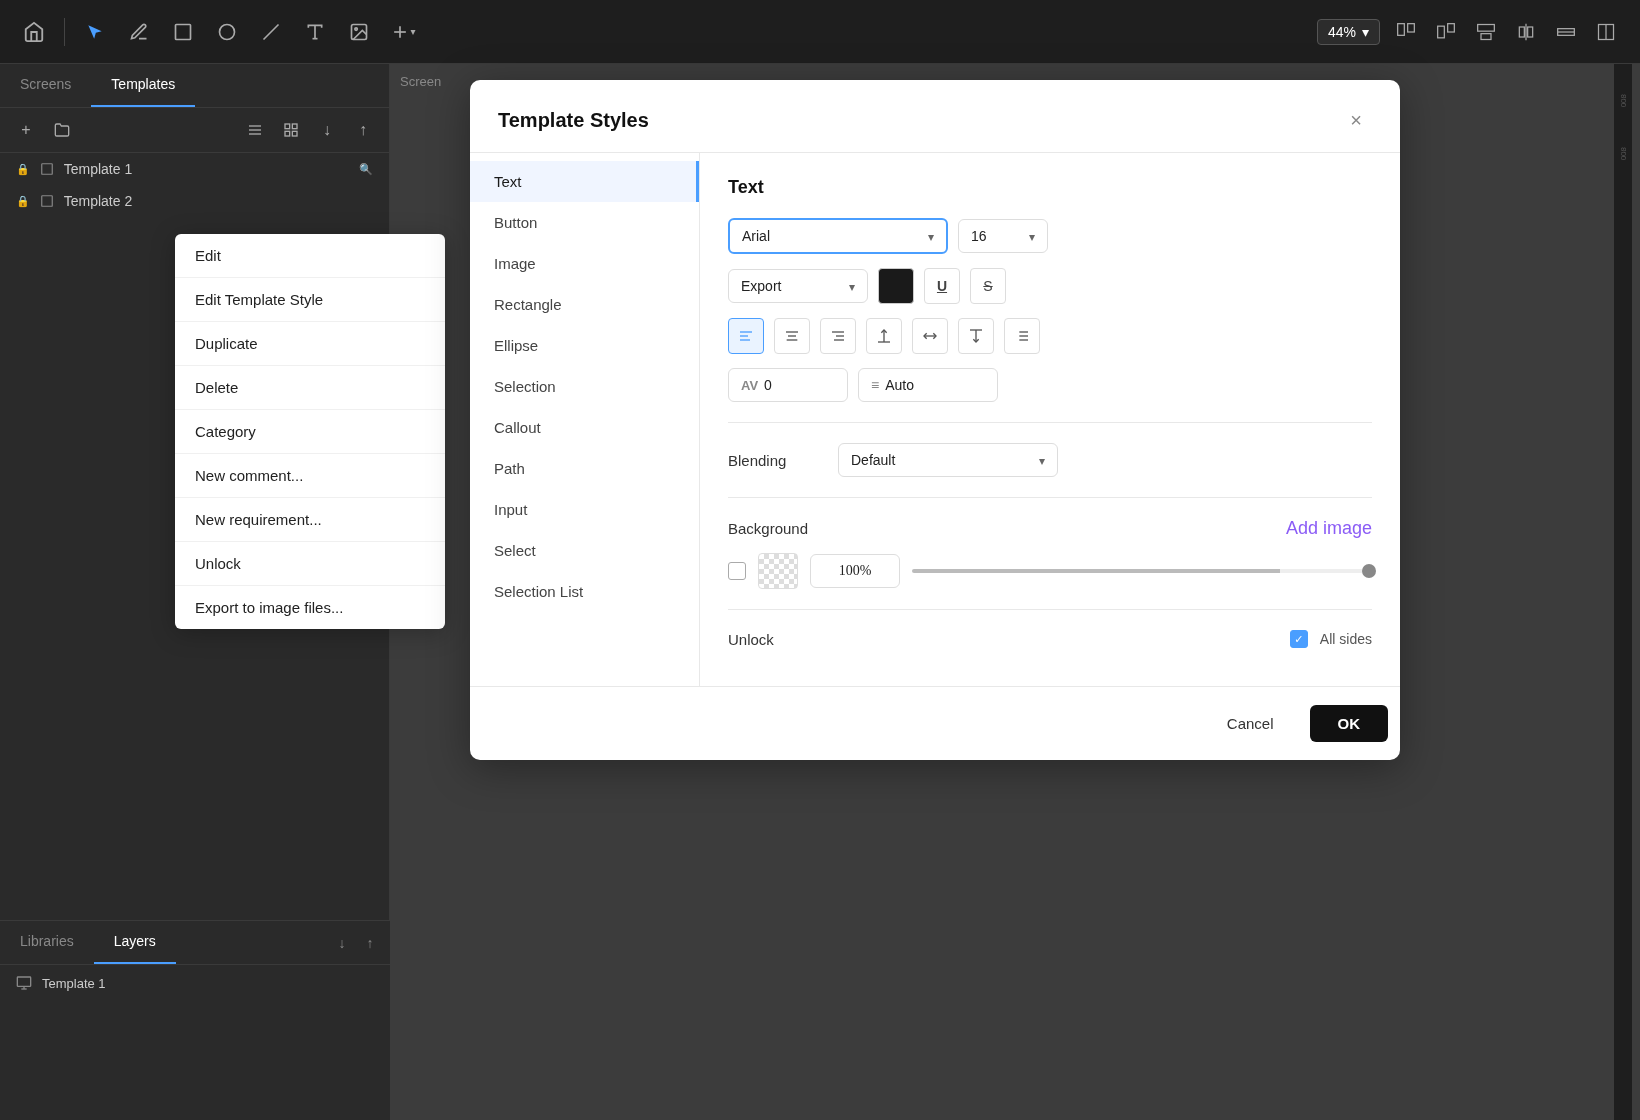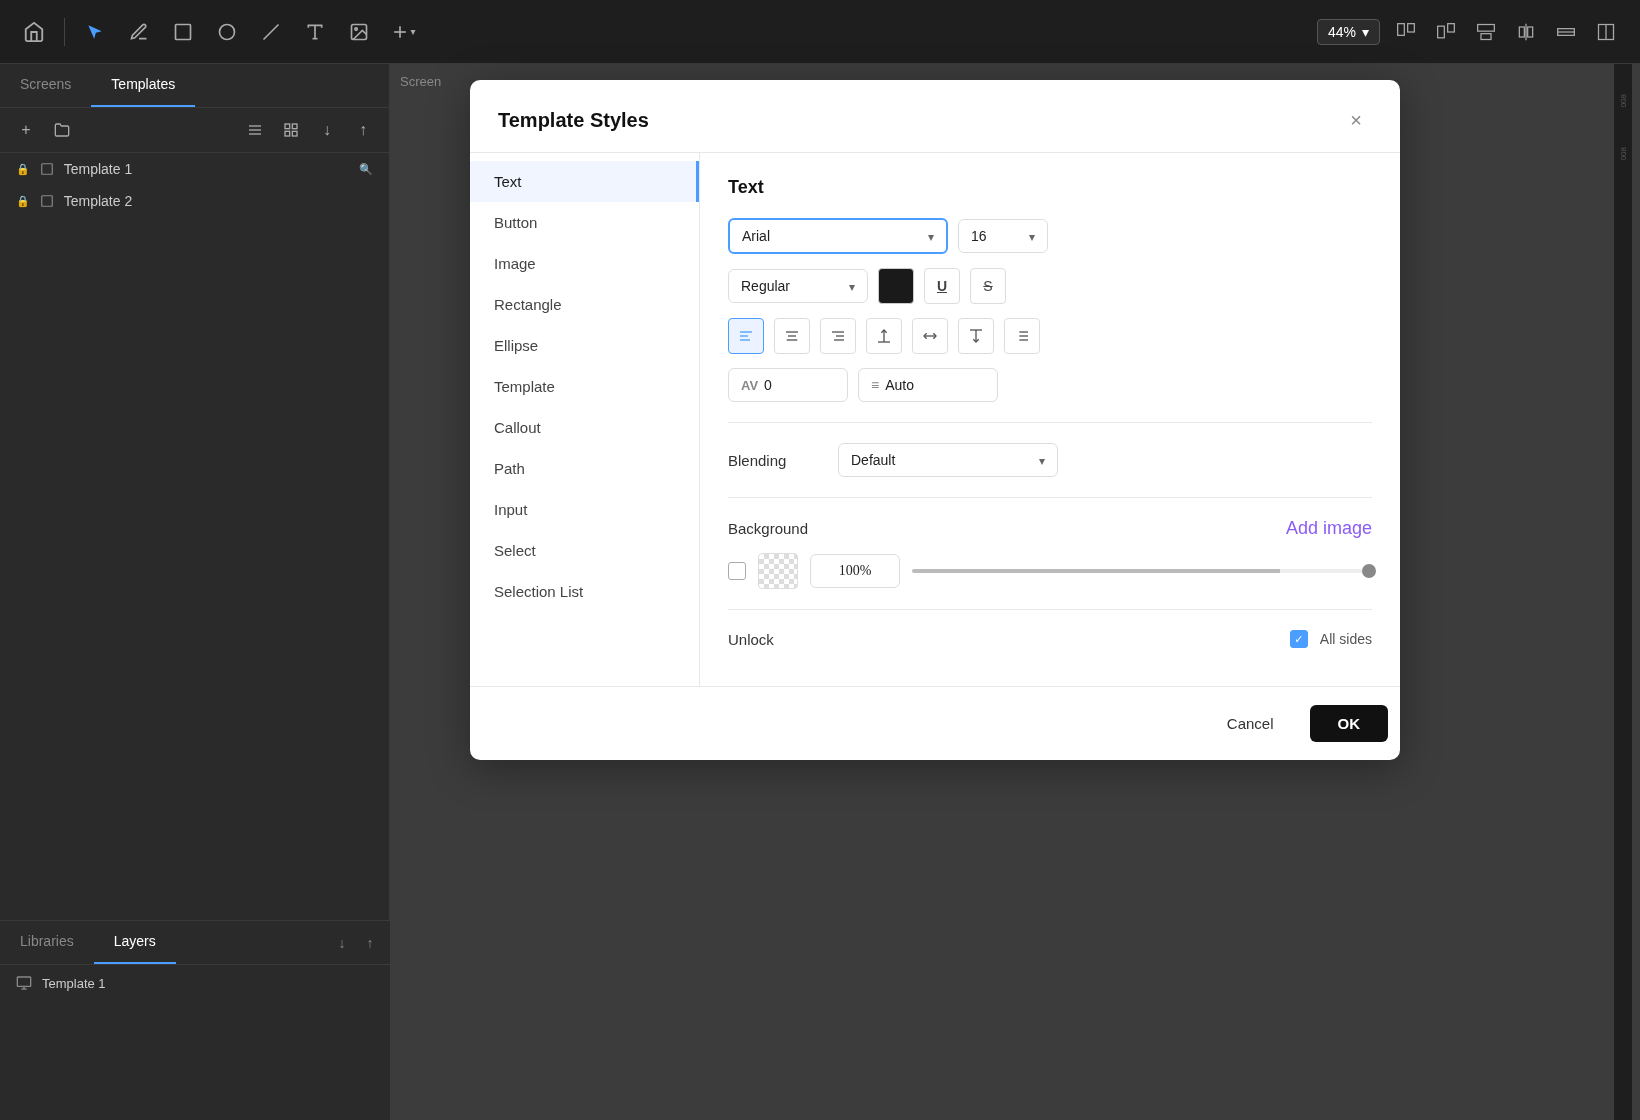--- a/index.html
+++ b/index.html
@@ -634,20 +634,31 @@
     <span style="color:#4a9eff;font-size:11px;margin-left:auto;cursor:pointer;">🔍</span>
   </div>
   <div class="template-item">
     <span style="color:#4a9eff;font-size:11px;">🔒</span>
     <svg width="14" height="14" viewBox="0 0 24 24" fill="none" stroke="#888" stroke-width="2">
         <rect x="3" y="3" width="18" height="18" rx="1"></rect>
       </svg>
     <span>Template 2</span>
   </div>
 
+  <div class="context-menu">
+    <div class="context-menu-item">Edit</div>
+    <div class="context-menu-item">Edit Template Style</div>
+    <div class="context-menu-item">Duplicate</div>
+    <div class="context-menu-item">Delete</div>
+    <div class="context-menu-item">Category</div>
+    <div class="context-menu-item">New comment...</div>
+    <div class="context-menu-item">New requirement...</div>
+    <div class="context-menu-item">Unlock</div>
+    <div class="context-menu-item" style="border-bottom:none;">Export to image files...</div>
+  </div>
 
   <div class="bottom-panel">
     <div class="bottom-panel-tabs">
       <div class="bottom-panel-tab">Libraries</div>
       <div class="bottom-panel-tab active">Layers</div>
       <div style="flex:1"></div>
       <div style="display:flex;align-items:center;padding:0 8px;gap:4px;">
         <div class="layer-nav-btn">↓</div>
         <div class="layer-nav-btn">↑</div>
       </div>
@@ -679,21 +690,21 @@
   </div>
 
   <div class="modal-body">
 
     <div class="modal-sidebar">
       <div class="modal-nav-item active">Text</div>
       <div class="modal-nav-item">Button</div>
       <div class="modal-nav-item">Image</div>
       <div class="modal-nav-item">Rectangle</div>
       <div class="modal-nav-item">Ellipse</div>
-      <div class="modal-nav-item">Template</div>
+      <div class="modal-nav-item">Selection</div>
       <div class="modal-nav-item">Callout</div>
       <div class="modal-nav-item">Path</div>
       <div class="modal-nav-item">Input</div>
       <div class="modal-nav-item">Select</div>
       <div class="modal-nav-item">Selection List</div>
     </div>
 
     <div class="modal-content">
       <div class="section-title">Text</div>
 
@@ -703,21 +714,21 @@
           <span class="chevron-down"></span>
         </div>
         <div class="select-control secondary size-select">
           <span>16</span>
           <span class="chevron-down"></span>
         </div>
       </div>
 
       <div class="form-row">
         <div class="select-control secondary weight-select">
-          <span>Regular</span>
+          <span>Export</span>
           <span class="chevron-down"></span>
         </div>
         <div class="color-swatch"></div>
         <div class="format-btn" style="text-decoration:underline;font-weight:600;">U</div>
         <div class="format-btn" style="text-decoration:line-through;">S</div>
       </div>
 
       <div class="form-row">
         <div class="format-btn active">
           <svg width="16" height="16" viewBox="0 0 24 24" fill="none" stroke="#4a9eff" stroke-width="2">

